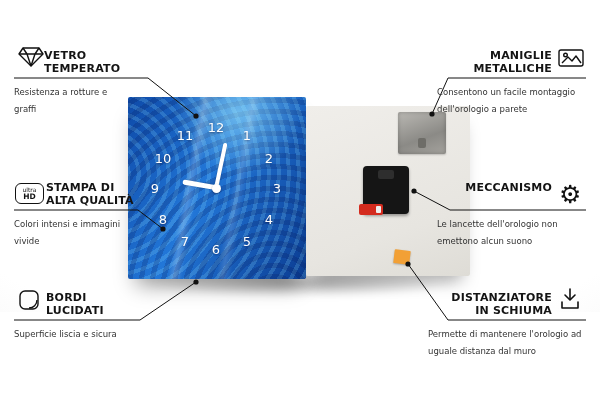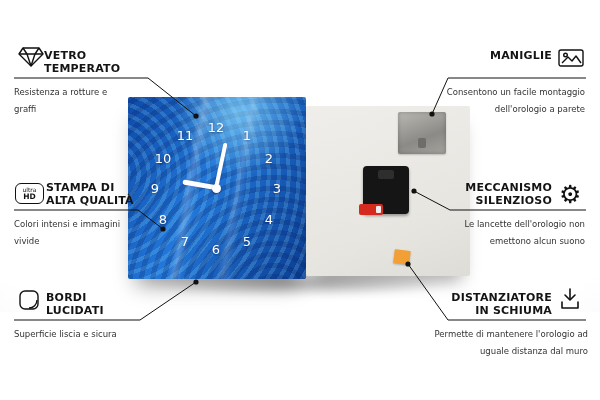--- a/index.html
+++ b/index.html
@@ -4,21 +4,21 @@
 <style>
   html,body{margin:0;padding:0;}
   body{width:600px;height:400px;overflow:hidden;font-family:"DejaVu Sans",sans-serif;}
   #stage{position:relative;width:600px;height:312px;
     background:radial-gradient(120% 125% at 50% 42%, #ffffff 55%, #ededed 100%);}
   .abs{position:absolute;}
   
   .callout-title{position:absolute;font-weight:700;font-size:11px;line-height:13px;
     color:#141414;letter-spacing:.2px;}
   .callout-desc{position:absolute;font-size:8.5px;line-height:17px;color:#333;}
-  .ta-r{text-align:right;} .ta-c{text-align:right;}
+  .ta-r{text-align:right;} .ta-c{text-align:left;}
   
   .icon{position:absolute;color:#111;}
   .uhd{width:27px;height:19px;border:1.6px solid #111;border-radius:6px;
     display:flex;flex-direction:column;align-items:center;justify-content:center;}
   .uhd .l1{font-size:6px;line-height:6px;}
   .uhd .l2{font-size:7.5px;line-height:7.5px;font-weight:700;}
   .gear{font-size:25px;line-height:25px;}
   
   #ground-shadow{left:138px;top:268px;width:326px;height:30px;z-index:0;
     background:radial-gradient(ellipse at center, rgba(0,0,0,.30) 0%, rgba(0,0,0,0) 68%);
@@ -144,33 +144,33 @@
     </g>
   </svg>
   <div class="callout-title co" style="left:46px;top:291px">
     <div>BORDI</div>
     <div>LUCIDATI</div>
   </div>
   <div class="callout-desc co" style="left:14px;top:326px;width:150px">Superficie liscia e sicura</div>
 
   <div class="callout-title ta-r co" style="left:430px;top:49px;width:122px">
     <div>MANIGLIE</div>
+    <div>METALLICHE</div>
   </div>
   <svg class="icon co" style="left:558px;top:47px" width="26" height="22" viewBox="0 0 26 22">
     <g fill="none" stroke="#111" stroke-width="1.4" stroke-linejoin="round">
       <rect x="1" y="3" width="24" height="16" rx="2"></rect>
       <circle cx="7.5" cy="8" r="1.8"></circle>
       <path d="M4 16 L10 10 L14 14 L18 9 L23 16"></path>
     </g>
   </svg>
   <div class="callout-desc ta-c co" style="left:437px;top:84px;width:148px">Consentono un facile montaggio dell'orologio a parete</div>
 
   <div class="callout-title ta-r co" style="left:420px;top:181px;width:132px">
     <div>MECCANISMO</div>
-    <div>SILENZIOSO</div>
   </div>
   <span class="icon gear co" style="left:559px;top:182px">⚙</span>
   <div class="callout-desc ta-c co" style="left:437px;top:216px;width:148px">Le lancette dell'orologio non emettono alcun suono</div>
 
   <div class="callout-title ta-r co" style="left:420px;top:291px;width:132px">
     <div>DISTANZIATORE</div>
     <div>IN SCHIUMA</div>
   </div>
   <svg class="icon co" style="left:558px;top:287px" width="24" height="24" viewBox="0 0 24 24">
     <g fill="none" stroke="#111" stroke-width="1.6" stroke-linejoin="round" stroke-linecap="round">

